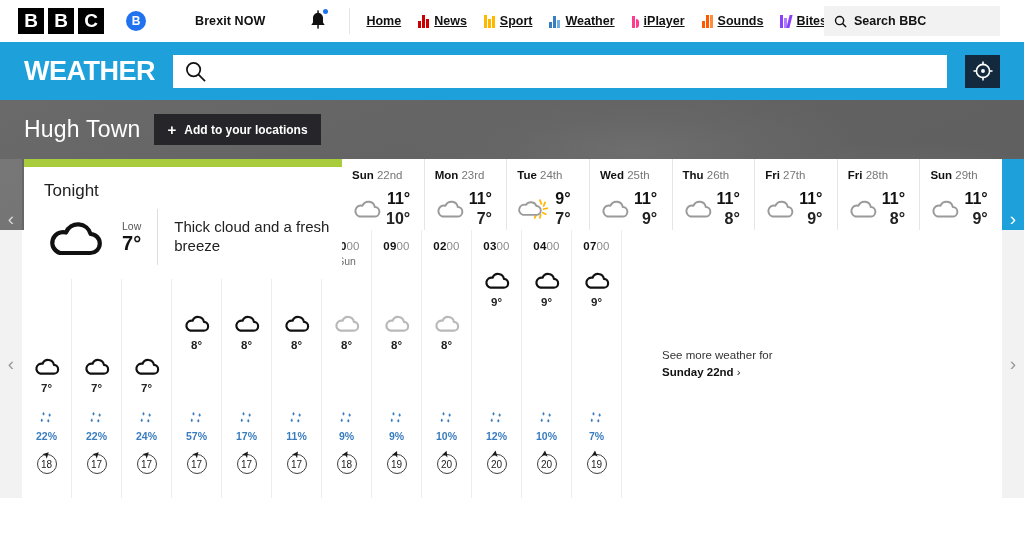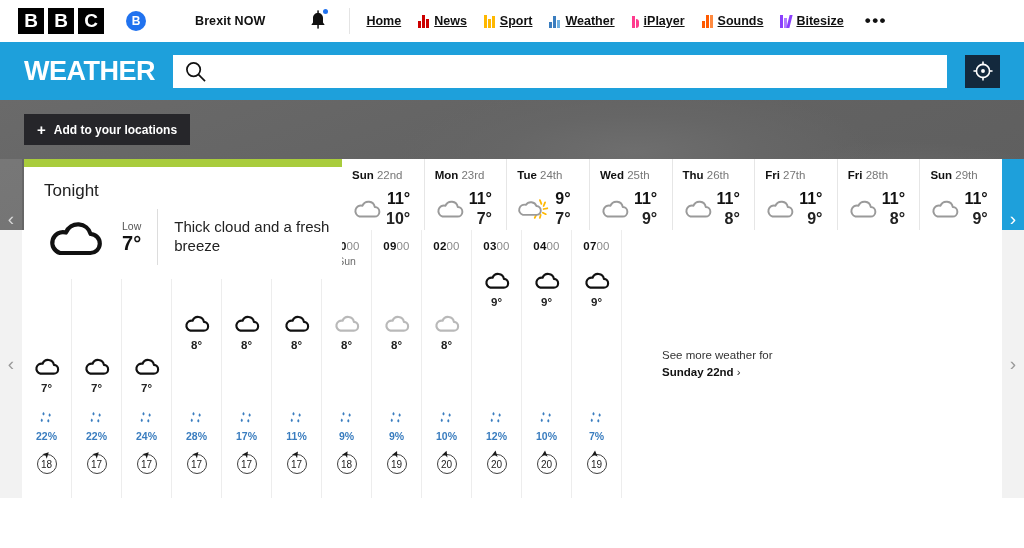--- a/index.html
+++ b/index.html
@@ -229,20 +229,27 @@
       <span class="nav-ico">
         <i style="height:13px;background:#8a3ffc"></i>
           <i style="height:10px;background:#b07cff"></i>
           <i style="height:13px;background:#8a3ffc;transform:skewX(-14deg)"></i>
       </span>
       <span>Bitesize</span>
     </a>
     <span class="dots">•••</span>
   </div>
 
+  <div class="bbc-search">
+    <svg width="13" height="13" viewBox="0 0 14 14">
+        <circle cx="6" cy="6" r="4.4" stroke="#111" stroke-width="1.5" fill="none"></circle>
+        <line x1="9.2" y1="9.2" x2="13" y2="13" stroke="#111" stroke-width="1.5"></line>
+      </svg>
+    <span>Search BBC</span>
+  </div>
 </div>
 
 <div class="wx-bar">
   <div class="wx-logo">WEATHER</div>
   <div class="wx-search">
     <svg width="21" height="21" viewBox="0 0 22 22">
         <circle cx="9" cy="9" r="7" stroke="#111" stroke-width="1.8" fill="none"></circle>
         <line x1="14.2" y1="14.2" x2="21" y2="21" stroke="#111" stroke-width="1.8"></line>
       </svg>
   </div>
@@ -253,20 +260,21 @@
       <line x1="12" y1="1.6" x2="12" y2="5.6" stroke="#fff" stroke-width="1.7"></line>
       <line x1="12" y1="18.4" x2="12" y2="22.4" stroke="#fff" stroke-width="1.7"></line>
       <line x1="1.6" y1="12" x2="5.6" y2="12" stroke="#fff" stroke-width="1.7"></line>
       <line x1="18.4" y1="12" x2="22.4" y2="12" stroke="#fff" stroke-width="1.7"></line>
     </svg>
   </div>
 </div>
 
 <div class="hero">
   <div class="hero-head">
+    <div class="hero-title">Hugh Town</div>
     <div class="add-btn">
       <span class="add-plus">+</span>
       <span>Add to your locations</span>
     </div>
   </div>
 
   <div class="strip">
     <div class="arrow-l">‹</div>
 
     <div class="tonight" style="border-top-color: rgb(169, 204, 60);">
@@ -488,21 +496,21 @@
         <div class="h-chart">
           <div class="h-point" style="top:43px"><svg width="28" height="20" viewBox="0 0 38 26">
               <path d="M10 22h18a5.9 5.9 0 0 0 .4-11.8A8 8 0 0 0 13 8.6 6 6 0 0 0 10 22z" fill="none" stroke="#111" stroke-width="2.9" stroke-linejoin="round"></path>
             </svg><div class="h-temp">8°</div></div>
         </div>
         <div class="h-rain"><svg width="18" height="14" viewBox="0 0 20 16">
             <path d="M6 1c1.6 1.6 1.6 3.2 0 4-1.6-.8-1.6-2.4 0-4z" fill="#3a7dbf"></path>
             <path d="M13 2.6c1.6 1.6 1.6 3.2 0 4-1.6-.8-1.6-2.4 0-4z" fill="#3a7dbf"></path>
             <path d="M4 8.5c1.6 1.6 1.6 3.2 0 4-1.6-.8-1.6-2.4 0-4z" fill="#3a7dbf"></path>
             <path d="M11.5 9c1.6 1.6 1.6 3.2 0 4-1.6-.8-1.6-2.4 0-4z" fill="#3a7dbf"></path>
-          </svg><div class="h-rainv">28%</div></div>
+          </svg><div class="h-rainv">57%</div></div>
         <div class="h-wind">
           <div class="wind-c">
             <div class="circ">17</div>
             <svg class="arr" width="13" height="13" viewBox="0 0 14 14" style="transform:rotate(40deg)">
               <path d="M7 0.5 L10.4 7 L7 5.4 L3.6 7 Z" fill="#1a1a1a"></path>
             </svg>
           </div>
         </div>
       </div>
       <div class="hour">

